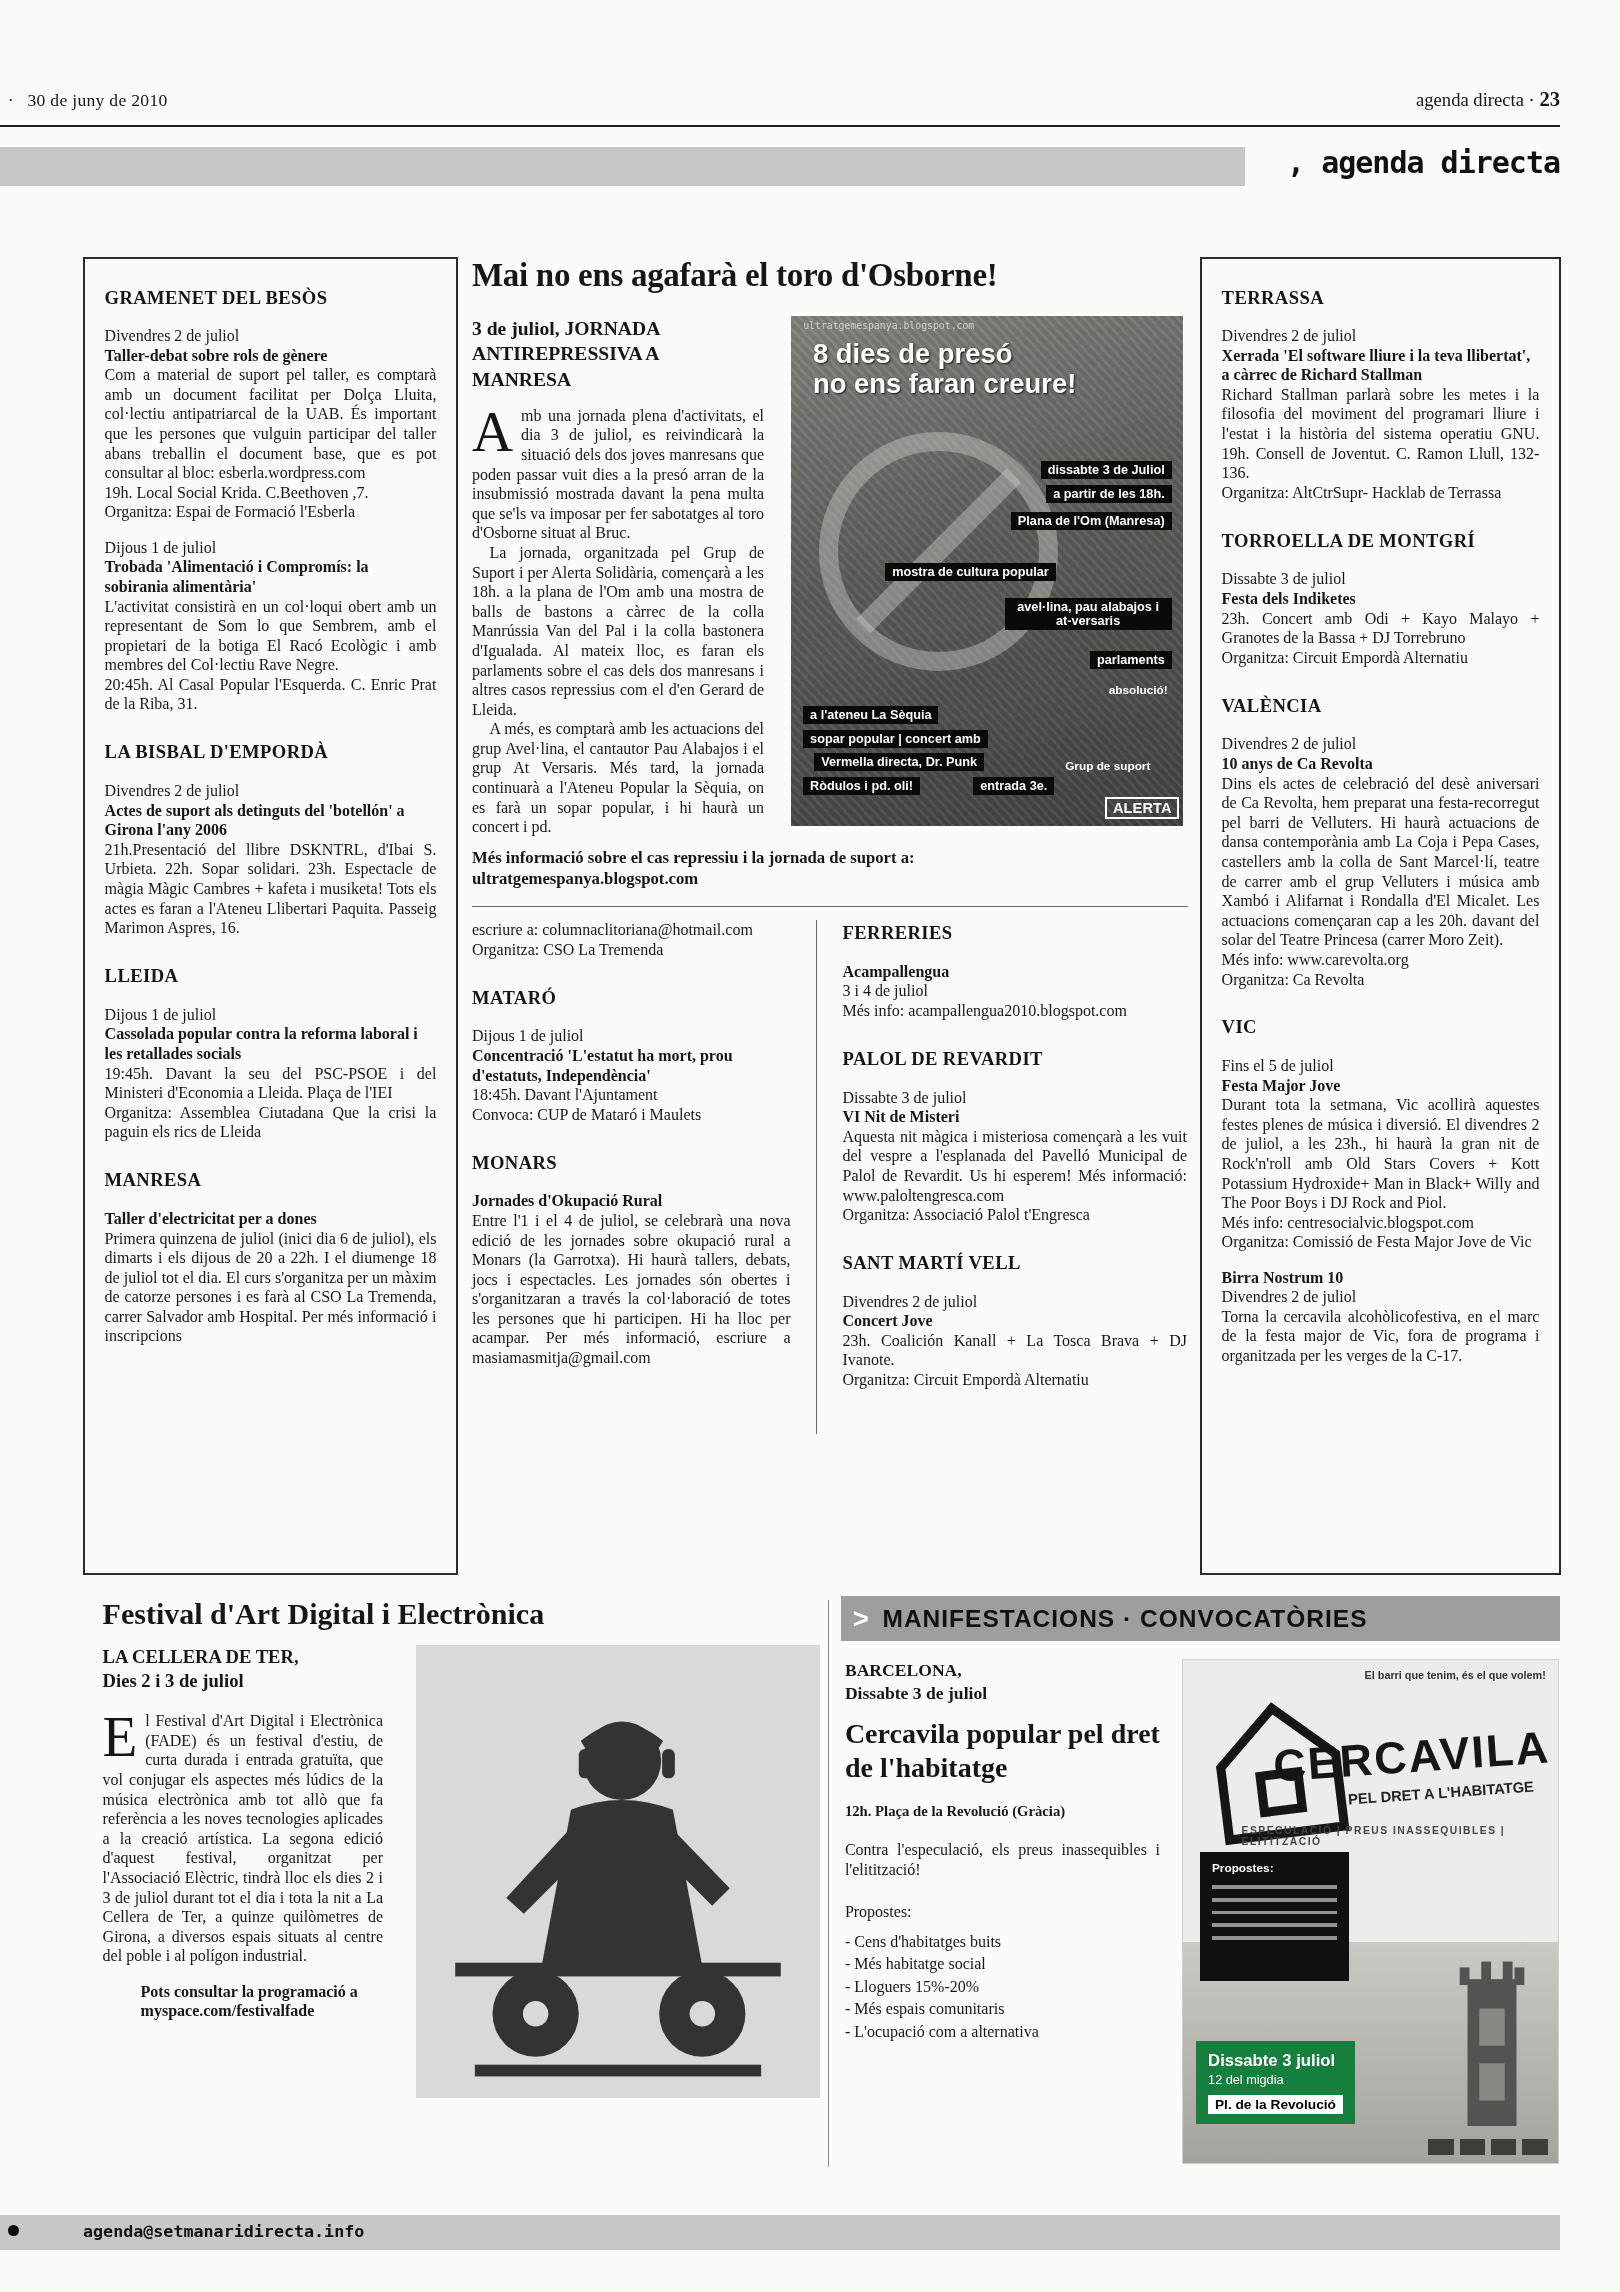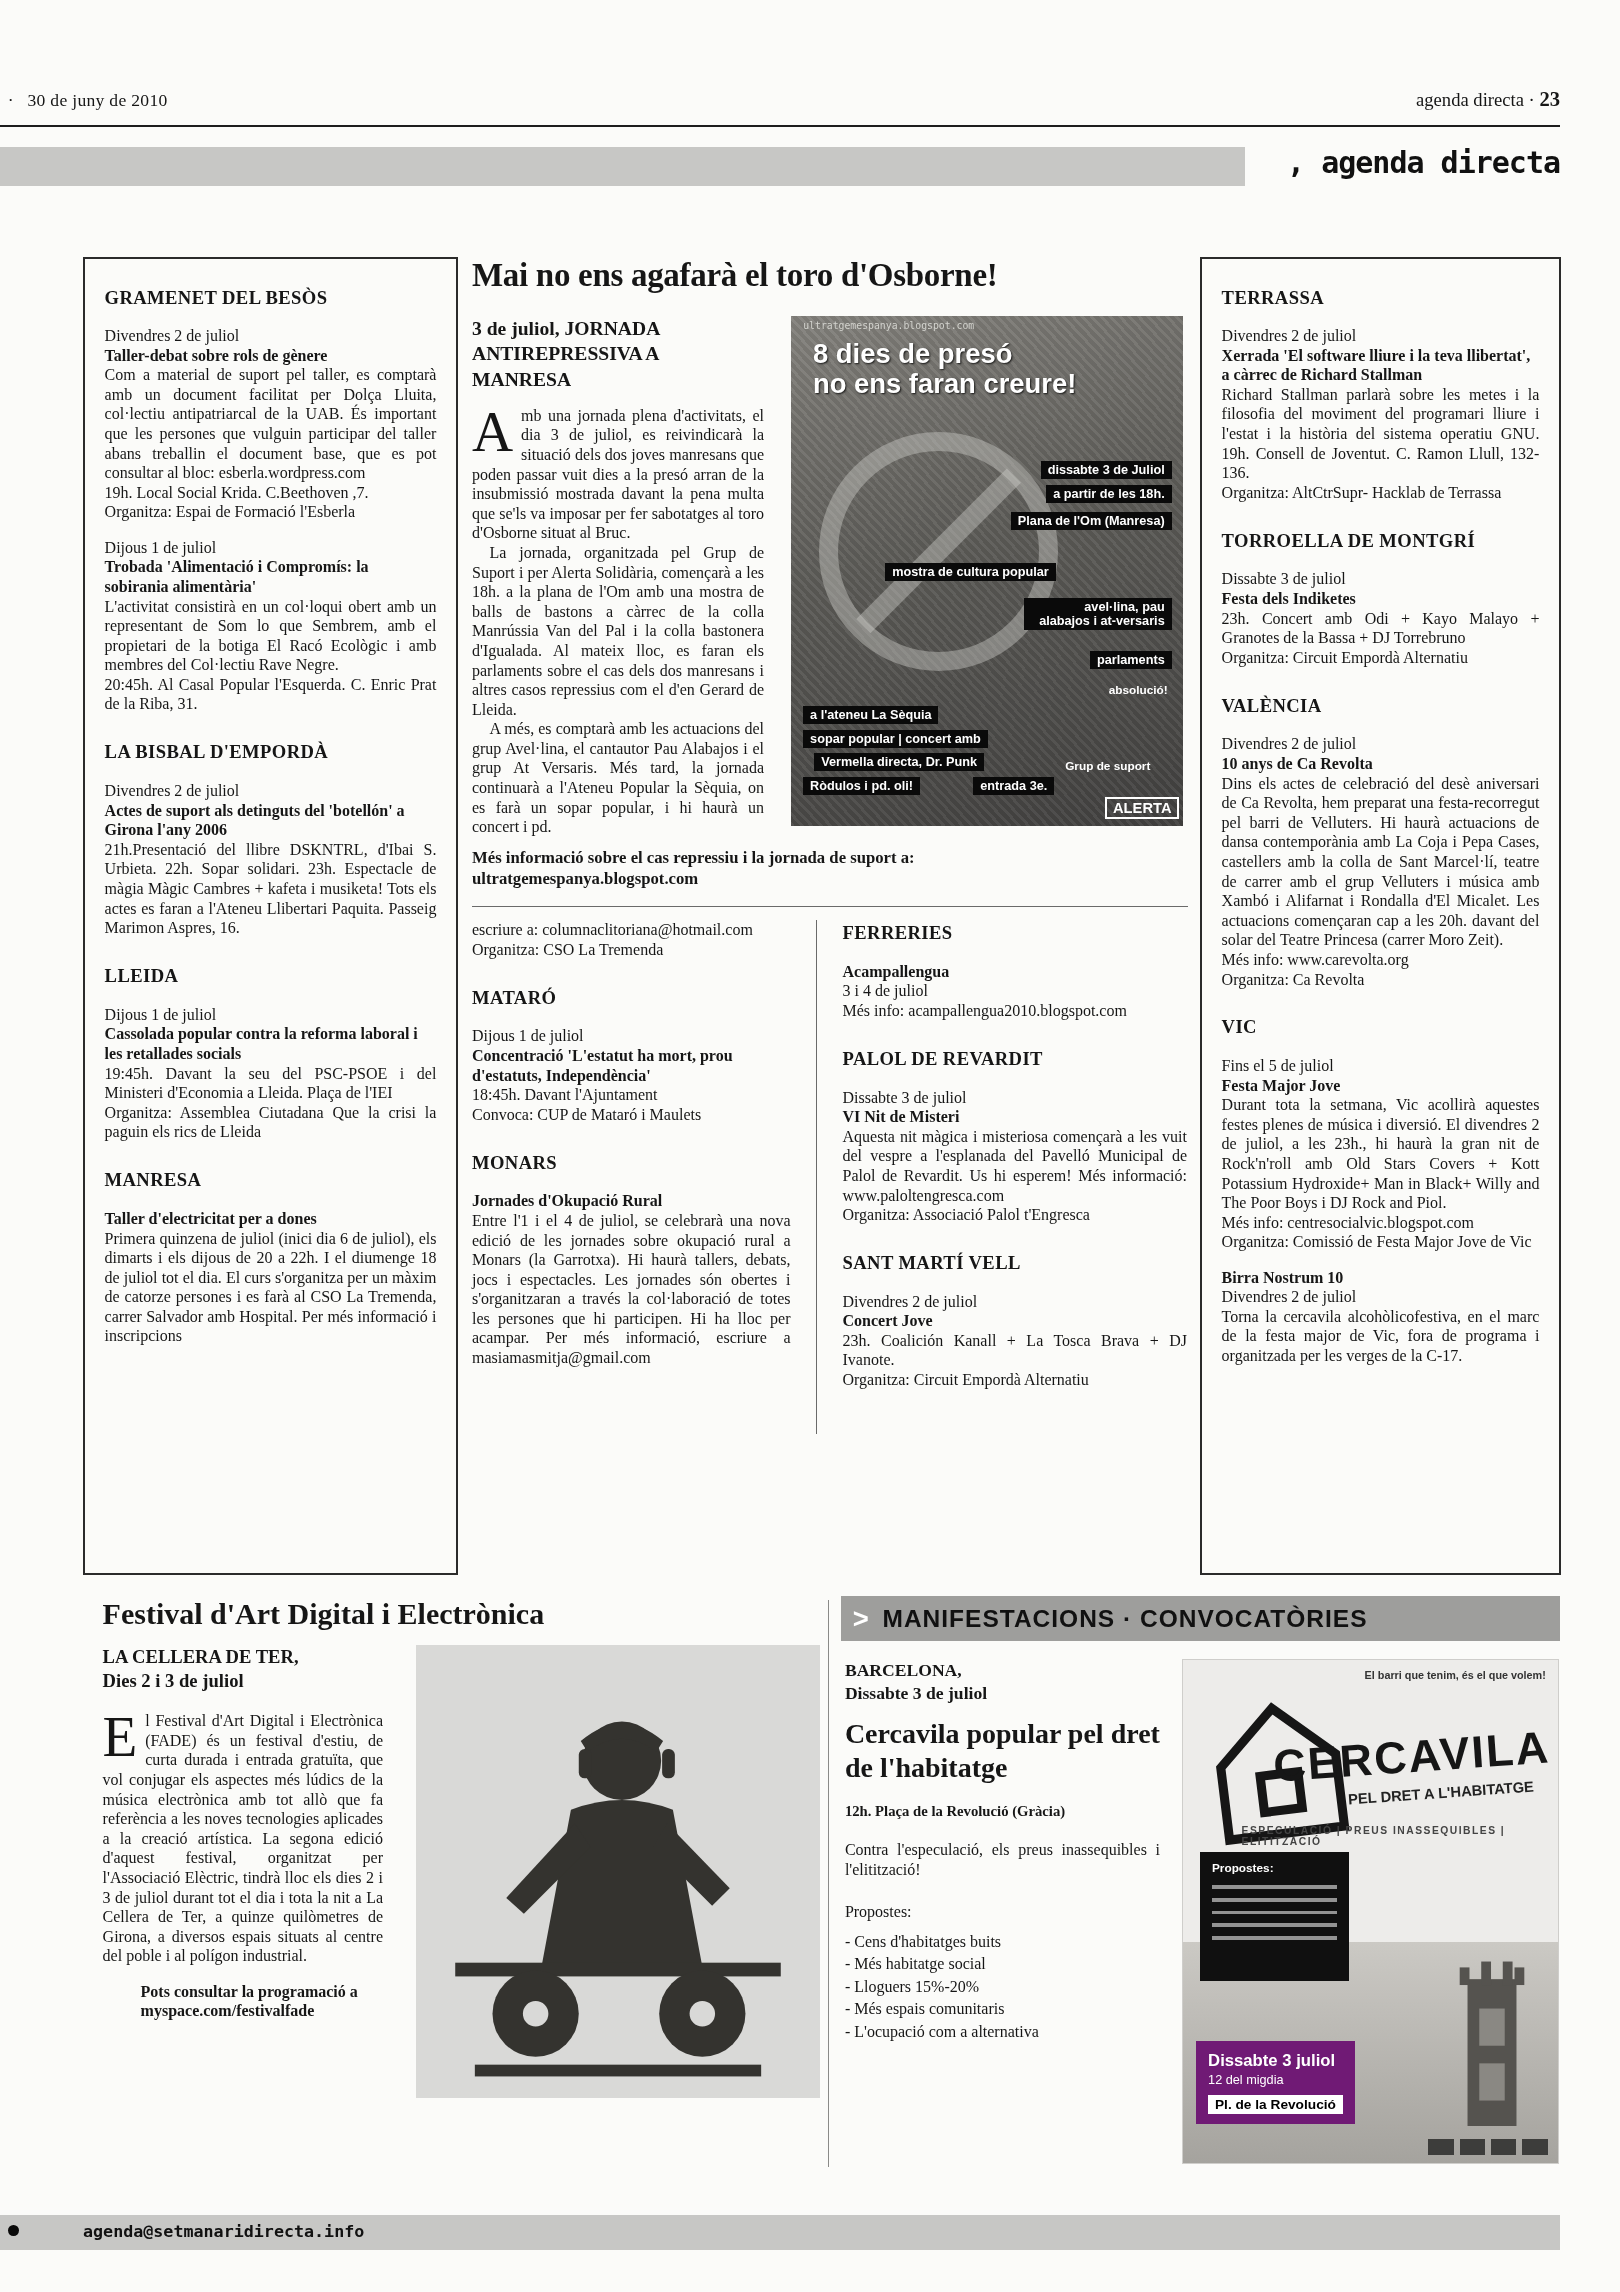--- a/index.html
+++ b/index.html
@@ -46,21 +46,21 @@
   
   .poster { position:relative; flex:none; width:392px; height:510px; overflow:hidden;
             background:linear-gradient(165deg,#84827d 0%,#5c5b57 45%,#424140 100%); }
   .poster::before { content:""; position:absolute; inset:0;
             background:repeating-linear-gradient(47deg, rgba(255,255,255,.05) 0 2.9px, rgba(0,0,0,.06) 2.9px 6.9px); }
   .poster-url { position:absolute; top:4.9px; left:11.8px; font-family:"DejaVu Sans Mono",monospace; font-size:9.8px; color:#d2d2cd; }
   .poster-title { position:absolute; top:23.5px; left:21.6px; font-family:"Liberation Sans",sans-serif; font-weight:bold; font-size:27.4px; line-height:30px; color:#fff; text-shadow:1px 1px 2px rgba(0,0,0,.8); }
   .ban-circle { position:absolute; top:116px; left:27.4px; width:239px; height:239px; border:19.6px solid rgba(208,208,202,.42); border-radius:50%; }
   .ban-circle::after { content:""; position:absolute; top:50%; left:-5.9px; right:-5.9px; height:19.6px; margin-top:-9.8px; background:rgba(208,208,202,.42); transform:rotate(-45deg); }
   .chip { position:absolute; background:#0a0a0a; color:#fff; font-family:"Liberation Sans",sans-serif; font-size:12.7px; font-weight:bold; padding:2px 6.9px; white-space:nowrap; z-index:2; }
-  .chip.wrap { white-space:normal; width:148px; text-align:right; }
+  .chip.wrap { white-space:normal; width:167px; text-align:center; }
   .poster-plain { position:absolute; color:#fff; font-family:"Liberation Sans",sans-serif; font-size:11.8px; font-weight:bold; z-index:2; }
   .poster-alerta { position:absolute; top:461px; right:4px; color:#fff; border:2px solid #fff; font-family:"Liberation Sans",sans-serif; font-weight:bold; font-size:14.7px; padding:1px 5.9px; z-index:2;margin-top:20px; }
 
   
   .festival { position:absolute; left:83px; top:1596px; width:737px; }
   .festival-headline { font-size:30px; line-height:35px; font-weight:bold; padding-left:19.6px; margin-bottom:13.7px; }
   .festival-row { display:flex; gap:33px; padding-left:19.6px; }
   .festival-text { width:294px; }
   .kicker2 { font-size:18.6px; line-height:24.5px; font-weight:bold; margin-bottom:17.6px; }
   .festival-footer { font-weight:bold; font-size:16px; line-height:19.6px; margin-top:15.7px;margin-left:38px; }
@@ -88,21 +88,21 @@
   .cp-photo { position:absolute; left:0; right:0; bottom:0; height:221px; background:linear-gradient(#cbc9c4,#a5a39e); }
   .cp-tagline { position:absolute; top:9.8px; right:11.8px; width:186px; text-align:right; font-family:"Liberation Sans",sans-serif; font-size:10.8px; font-weight:bold; color:#333; }
   .cp-house { position:absolute; top:33px; left:13.7px; }
   .cp-title { position:absolute; top:71px; left:90px; font-family:"Liberation Sans",sans-serif; font-weight:bold; font-size:45px; letter-spacing:2px; color:#161616; transform:rotate(-4deg); }
   .cp-subtitle { position:absolute; top:125px; left:165px; font-family:"Liberation Sans",sans-serif; font-weight:bold; font-size:14.7px; color:#222; transform:rotate(-4deg); }
   .cp-strip { position:absolute; top:165px; left:59px; font-family:"Liberation Sans",sans-serif; font-size:10.3px; font-weight:bold; letter-spacing:1.5px; color:#444; }
   .cp-props { position:absolute; top:192px; left:17.6px; width:149px; height:129px; background:#101010; color:#fff; padding:9.8px 11.8px; }
   .cp-props-label { font-family:"Liberation Sans",sans-serif; font-size:11.8px; font-weight:bold; margin-bottom:9.8px; }
   .cp-props-lines i { display:block; height:3.9px; background:rgba(255,255,255,.55); margin-bottom:8.8px; }
   .cp-tower { position:absolute; right:11.8px; bottom:37px; }
-  .cp-datebox { position:absolute; left:13.7px; bottom:39px; background:#701a75; color:#fff; padding:9.8px 11.8px; font-family:"Liberation Sans",sans-serif; }
+  .cp-datebox { position:absolute; left:13.7px; bottom:39px; background:#15803d; color:#fff; padding:9.8px 11.8px; font-family:"Liberation Sans",sans-serif; }
   .cp-date1 { font-size:16.7px; font-weight:bold; }
   .cp-date2 { font-size:12.7px; margin-top:2px; }
   .cp-place { display:inline-block; background:#fff; color:#000; font-weight:bold; font-size:13.7px; padding:2px 6.9px; margin-top:7.8px;text-align:right; }
   .cp-logos { position:absolute; right:9.8px; bottom:7.8px; display:flex; gap:5.9px; }
   .cp-logos i { width:25.5px; height:15.7px; background:#3d3d3b; }
 
   
   .page-footer { position:absolute; left:0; top:2215px; width:1560px; height:35px; background:#c7c7c5; }
   .footer-dot { position:absolute; left:7.8px; top:2225px; width:10.8px; height:10.8px; border-radius:50%; background:#0a0a0a; }
   .footer-email { position:absolute; left:83px; top:2221px; font-family:"DejaVu Sans Mono",monospace; font-weight:bold; font-size:16.7px; color:#111; }

